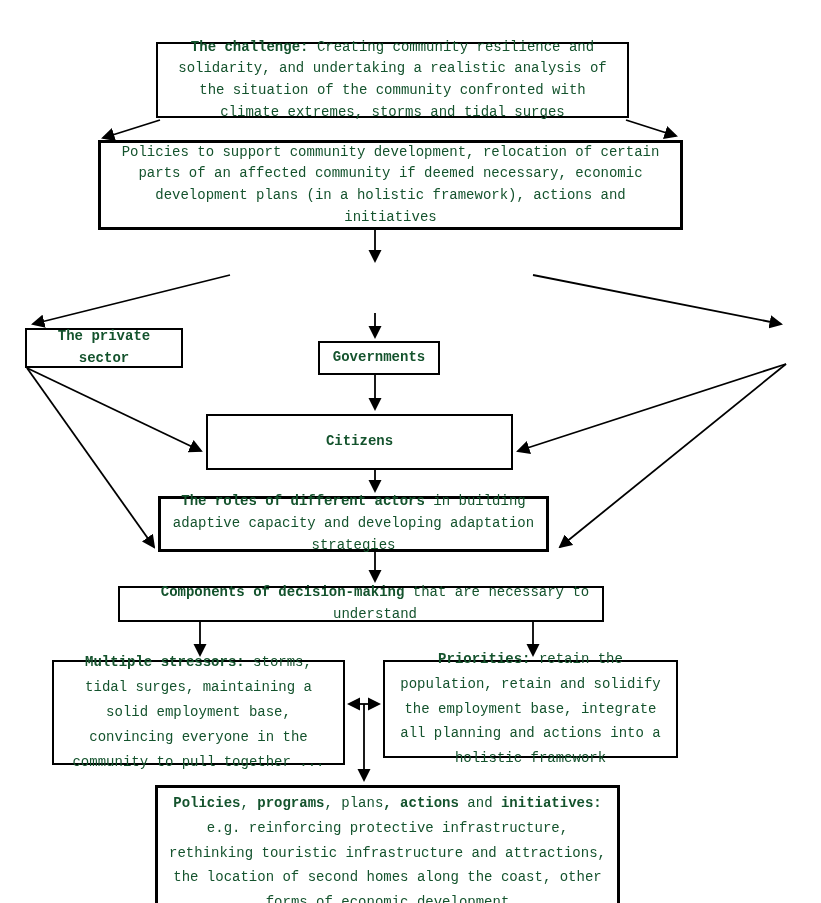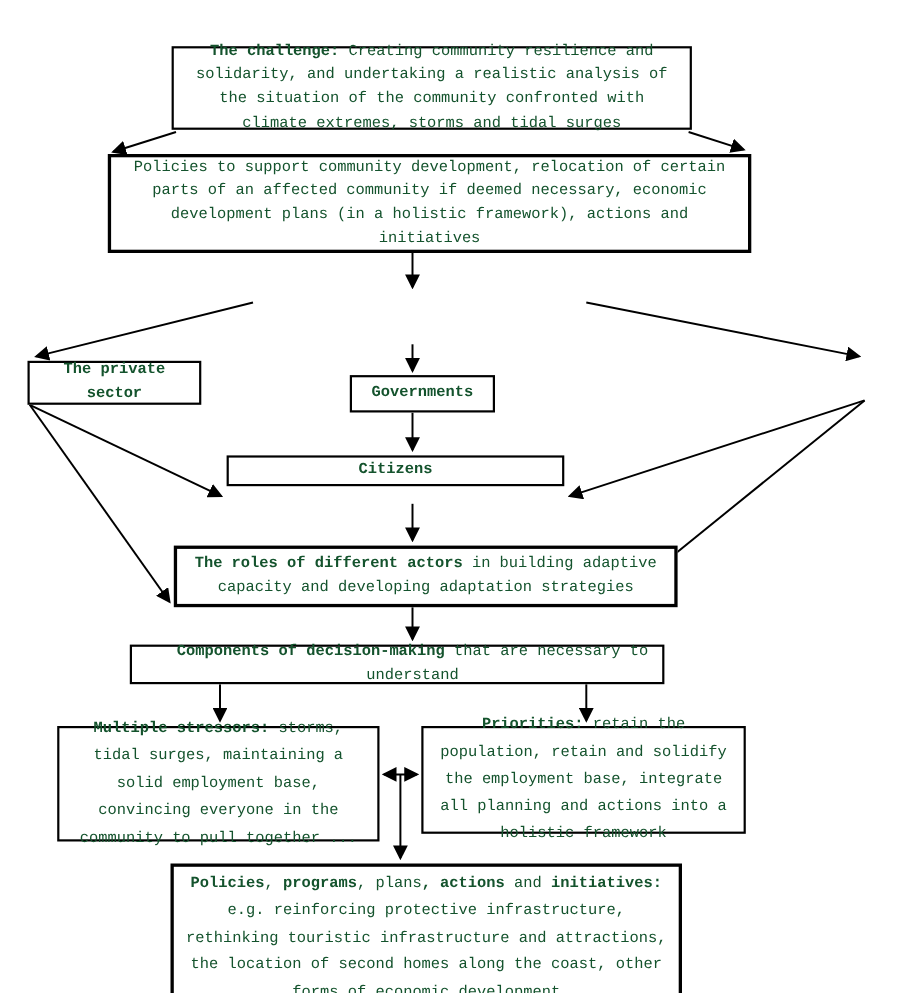--- a/index.html
+++ b/index.html
@@ -34,24 +34,24 @@
     padding: 2px 10px;
     font-size: 14px;
     line-height: 1.55;
   }
   .box.tall .txt { line-height: 1.78; border-radius: 25px; }
   .thick { border-width: 3px; }
   .b-challenge   { left:156px; top:14px;  width:473px; height:76px; }
   .b-policies    { left:98px;  top:112px; width:585px; height:90px; }
   .b-actors      { left:228px; top:238px; width:307px; height:47px; }
   .b-private     { left:25px;  top:300px; width:158px; height:40px; }
-  .b-governments { left:318px; top:313px; width:132px; height:34px; }
+  .b-governments { left:318px; top:313px; width:122px; height:34px; }
   .b-ngos        { left:495px; top:300px; width:293px; height:36px; }
-  .b-citizens    { left:206px; top:386px; width:307px; height:28px; }
-  .b-roles       { left:158px; top:468px; width:458px; height:56px; }
+  .b-citizens    { left:206px; top:386px; width:307px; height:56px; }
+  .b-roles       { left:158px; top:468px; width:391px; height:56px; }
   .b-components  { left:118px; top:558px; width:486px; height:36px;padding-left:28px; }
   .b-stressors   { left:52px;  top:632px; width:293px; height:105px; }
   .b-priorities  { left:383px; top:632px; width:295px; height:98px; }
   .b-outcomes    { left:155px; top:757px; width:465px; height:136px; }
 </style>
 </head>
 <body>
 
 <div class="canvas">
 

